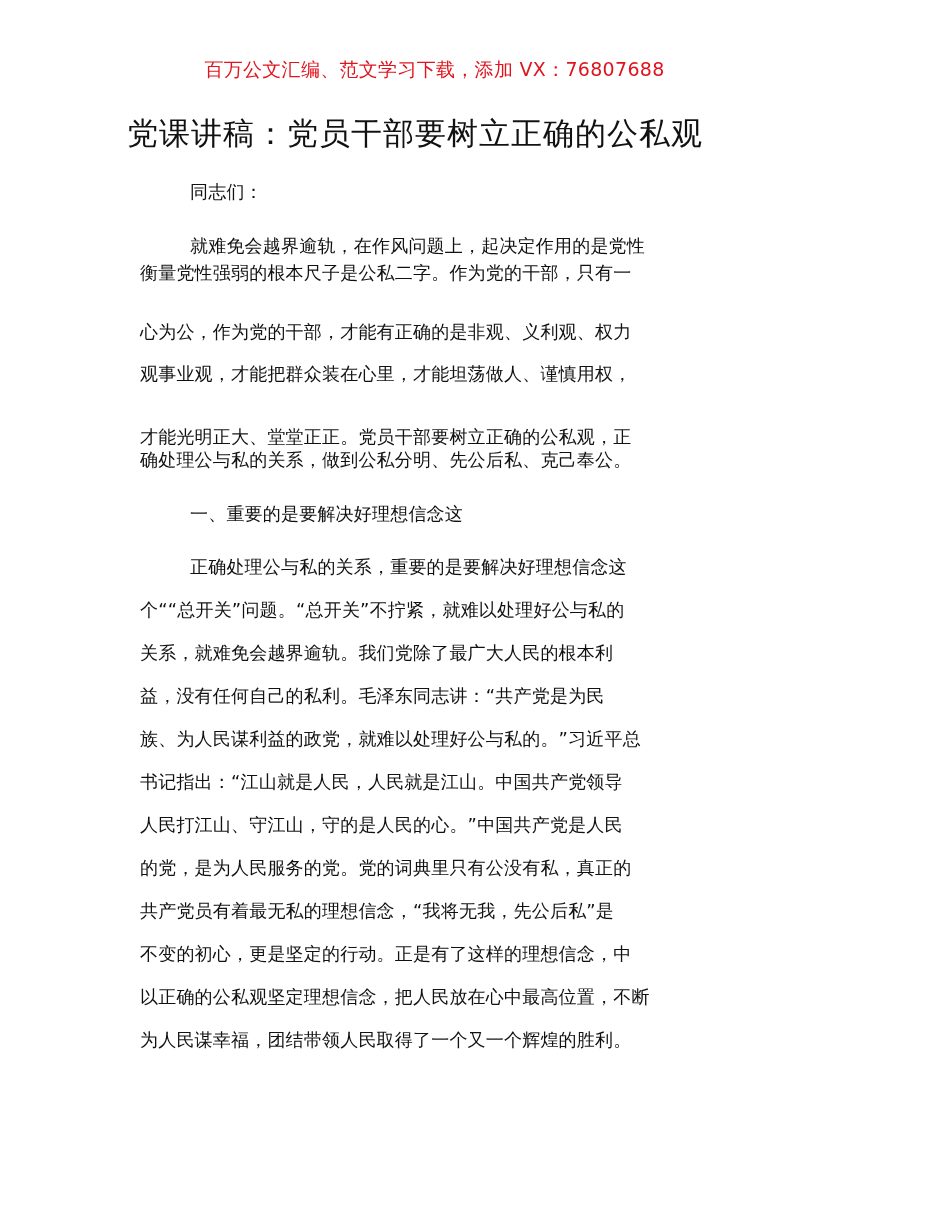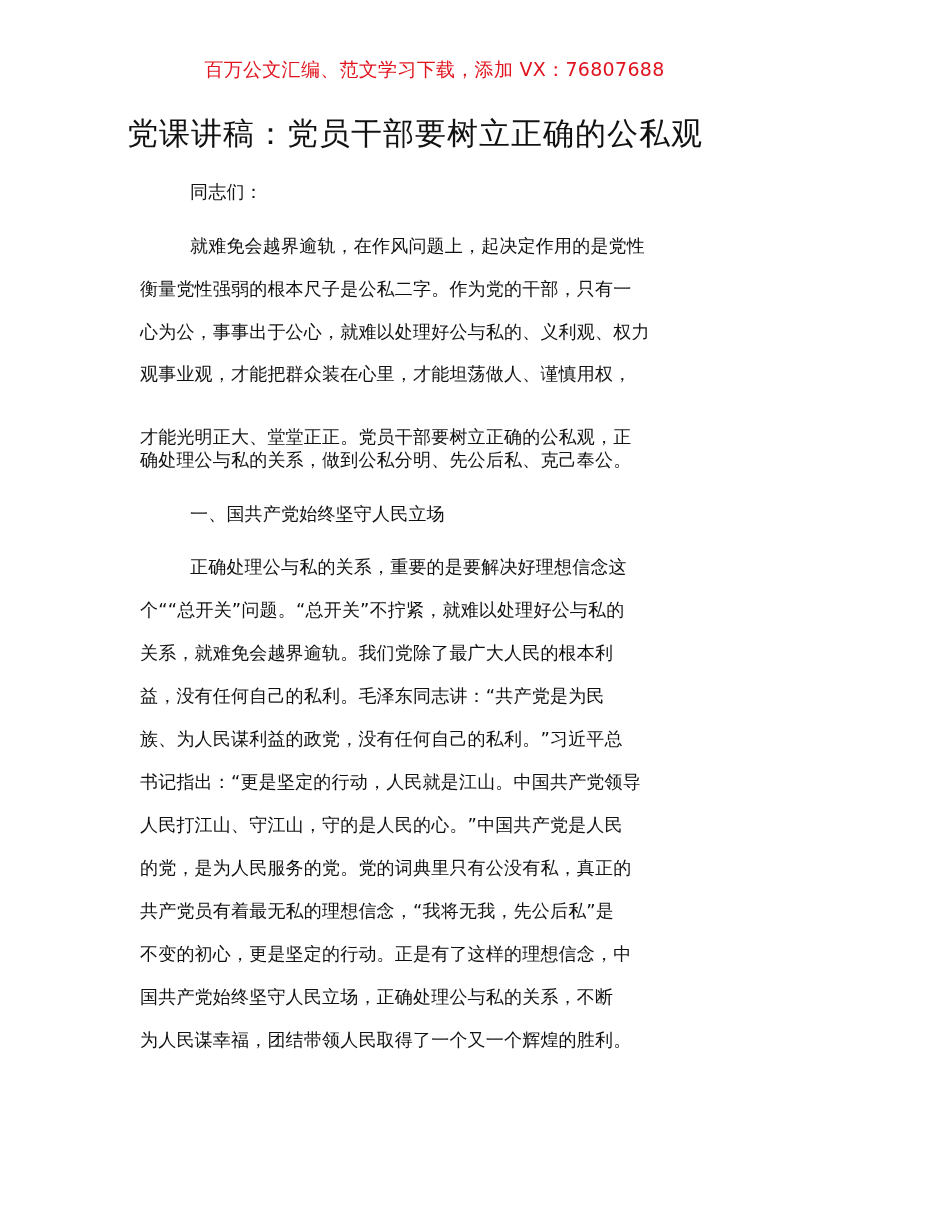--- a/index.html
+++ b/index.html
@@ -17,36 +17,36 @@
 <body>
 
 <div>
   <div class="watermark">百万公文汇编、范文学习下载，添加 VX：76807688</div>
   <div class="title">党课讲稿：党员干部要树立正确的公私观</div>
 
   <div class="line indent" style="top:175px">同志们：</div>
 
   <div>
     <div class="line indent" style="top:229px">就难免会越界逾轨，在作风问题上，起决定作用的是党性</div>
-    <div class="line" style="top:272px">衡量党性强弱的根本尺子是公私二字。作为党的干部，只有一</div>
-    <div class="line" style="top:315px">心为公，事事出于公心，就难以处理好公与私的、义利观、权力</div>
+    <div class="line" style="top:256px">衡量党性强弱的根本尺子是公私二字。作为党的干部，只有一</div>
+    <div class="line" style="top:315px">心为公，作为党的干部，才能有正确的是非观、义利观、权力</div>
     <div class="line" style="top:357px">观事业观，才能把群众装在心里，才能坦荡做人、谨慎用权，</div>
     <div class="line" style="top:420px">才能光明正大、堂堂正正。党员干部要树立正确的公私观，正</div>
     <div class="line" style="top:443px">确处理公与私的关系，做到公私分明、先公后私、克己奉公。</div>
   </div>
 
-  <div class="line indent" style="top:497px">一、国共产党始终坚守人民立场</div>
+  <div class="line indent" style="top:497px">一、重要的是要解决好理想信念这</div>
 
   <div>
     <div class="line indent" style="top:550px">正确处理公与私的关系，重要的是要解决好理想信念这</div>
     <div class="line" style="top:593px">个““总开关”问题。“总开关”不拧紧，就难以处理好公与私的</div>
     <div class="line" style="top:636px">关系，就难免会越界逾轨。我们党除了最广大人民的根本利</div>
     <div class="line" style="top:679px">益，没有任何自己的私利。毛泽东同志讲：“共产党是为民</div>
-    <div class="line" style="top:722px">族、为人民谋利益的政党，没有任何自己的私利。”习近平总</div>
-    <div class="line" style="top:765px">书记指出：“更是坚定的行动，人民就是江山。中国共产党领导</div>
+    <div class="line" style="top:722px">族、为人民谋利益的政党，就难以处理好公与私的。”习近平总</div>
+    <div class="line" style="top:765px">书记指出：“江山就是人民，人民就是江山。中国共产党领导</div>
     <div class="line" style="top:808px">人民打江山、守江山，守的是人民的心。”中国共产党是人民</div>
     <div class="line" style="top:851px">的党，是为人民服务的党。党的词典里只有公没有私，真正的</div>
     <div class="line" style="top:894px">共产党员有着最无私的理想信念，“我将无我，先公后私”是</div>
     <div class="line" style="top:937px">不变的初心，更是坚定的行动。正是有了这样的理想信念，中</div>
-    <div class="line" style="top:980px">国共产党始终坚守人民立场，正确处理公与私的关系，不断</div>
+    <div class="line" style="top:980px">以正确的公私观坚定理想信念，把人民放在心中最高位置，不断</div>
     <div class="line" style="top:1023px">为人民谋幸福，团结带领人民取得了一个又一个辉煌的胜利。</div>
   </div>
 </div>
 
 </body></html>

